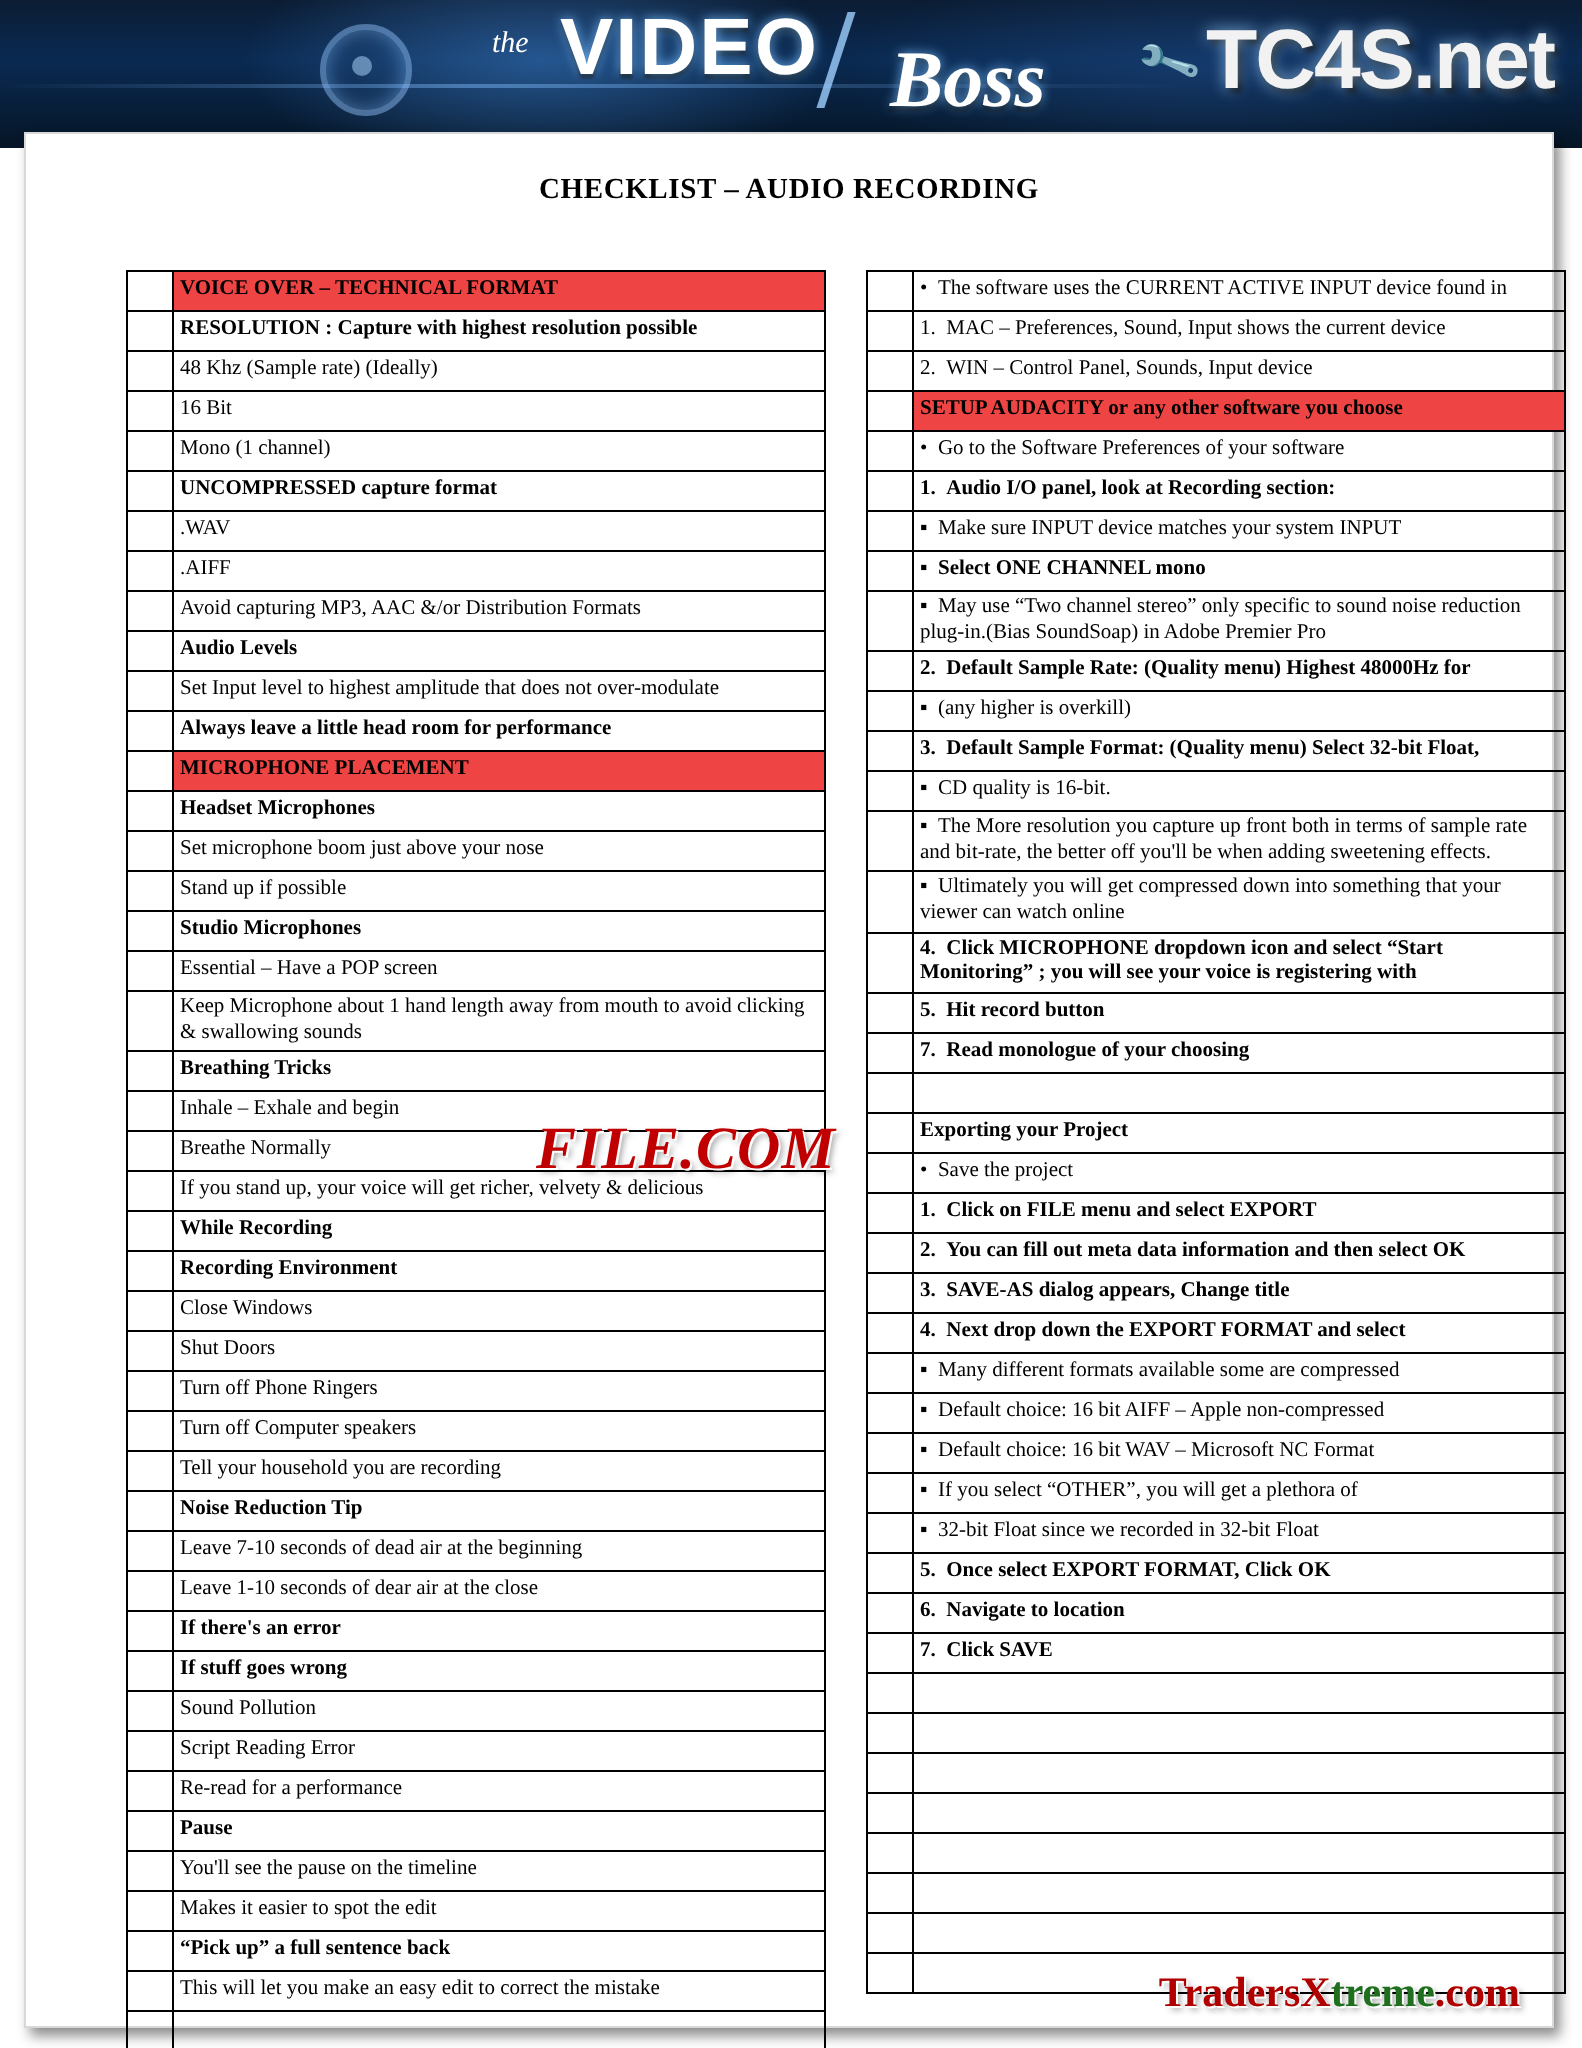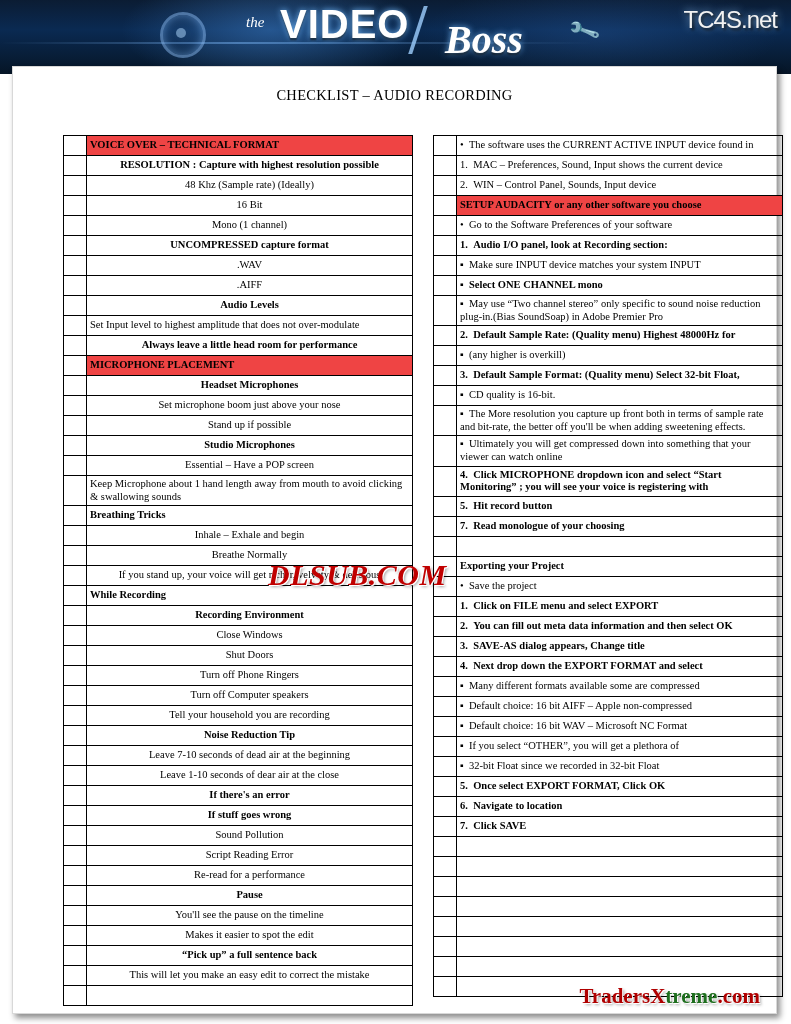--- a/index.html
+++ b/index.html
@@ -42,21 +42,21 @@
     position:absolute;left:215px;top:12px;color:#fff;font-style:italic;font-weight:bold;
     font-family:"Liberation Serif",serif;font-size:40px;
     text-shadow:0 0 6px rgba(120,190,255,.9),0 2px 2px #000;
   }
   .vb-slash{
     position:absolute;left:186px;top:2px;width:4px;height:48px;background:#9fd0ff;
     transform:skewX(-18deg);opacity:.8;
   }
   .tc4s{
     position:absolute;right:14px;top:6px;
-    font-family:"Liberation Sans",sans-serif;font-weight:normal;font-size:24px;
+    font-family:"Liberation Sans",sans-serif;font-weight:bold;font-size:42px;
     color:#f2f2f2;text-shadow:0 0 8px rgba(160,210,255,.8),2px 2px 3px #000;
     letter-spacing:-1px;
   }
   .wrench{
     position:absolute;right:190px;top:18px;width:30px;height:26px;
     color:#cfe6ff;font-size:22px;transform:rotate(-25deg);
   }
   .disc{
     position:absolute;left:160px;top:12px;width:40px;height:40px;border-radius:50%;
     border:3px solid rgba(150,200,255,.45);
@@ -68,21 +68,21 @@
   }
   
   .sheet{
     position:absolute;left:12px;top:66px;width:763px;height:946px;
     background:#fff;
     box-shadow:3px 4px 6px rgba(0,0,0,.45);
     border:1px solid #d8d8d8;
   }
   .doc-title{
     position:absolute;left:0;top:20px;width:763px;text-align:center;
-    font-family:"Liberation Serif",serif;font-weight:normal;font-size:14.5px;
+    font-family:"Liberation Serif",serif;font-weight:bold;font-size:14.5px;
     letter-spacing:.3px;color:#000;
   }
   
   .col{
     position:absolute;top:68px;
     font-family:"Liberation Serif",serif;
     font-size:10.5px;color:#000;
   }
   .col-left{left:50px;width:350px;}
   .col-right{left:420px;width:350px;}
@@ -91,21 +91,21 @@
     border:1px solid #000;
     padding:2px 3px;
     vertical-align:middle;
     line-height:1.2;
     height:15px;
   }
   td.gut{width:16px;border-right:1px solid #000;}
   
   .hdr{background:#ef4444;font-weight:bold;}
   .b{font-weight:bold;}
-  .c{text-align:center;}
+  .c{}
   .l{text-align:left;}
   .ind1{padding-left:14px;}
   .ind2{padding-left:26px;}
   .ind3{padding-left:38px;}
   .blank td{height:15px;}
   
   .wm-dlsub{
     position:absolute;left:255px;top:491px;
     font-family:"Liberation Serif",serif;font-weight:bold;font-style:italic;
     font-size:30px;color:#c00000;
@@ -171,20 +171,24 @@
           <tr>
             <td class="gut">&nbsp;</td>
             <td class="c">.WAV</td>
           </tr>
           <tr>
             <td class="gut">&nbsp;</td>
             <td class="c">.AIFF</td>
           </tr>
           <tr>
             <td class="gut">&nbsp;</td>
+            <td class="c">Avoid capturing MP3, AAC &amp;/or Distribution Formats</td>
+          </tr>
+          <tr>
+            <td class="gut">&nbsp;</td>
             <td class="b c">Audio Levels</td>
           </tr>
           <tr>
             <td class="gut">&nbsp;</td>
             <td class="l ind2">Set Input level to highest amplitude that does not over-modulate</td>
           </tr>
           <tr>
             <td class="gut">&nbsp;</td>
             <td class="b c">Always leave a little head room for performance</td>
           </tr>
@@ -484,18 +488,18 @@
             <td class="l">&nbsp;</td>
           </tr>
           <tr class="blank">
             <td class="gut">&nbsp;</td>
             <td class="l">&nbsp;</td>
           </tr>
         </tbody>
     </table>
   </div>
 
-  <div class="wm-dlsub">DLSUB.COM</div>
+  <div class="wm-dlsub">FILE.COM</div>
 
   <div class="wm-tx">
     <span>TradersX</span><span class="g">treme</span><span>.com</span>
   </div>
 </div>
 
 </body></html>

